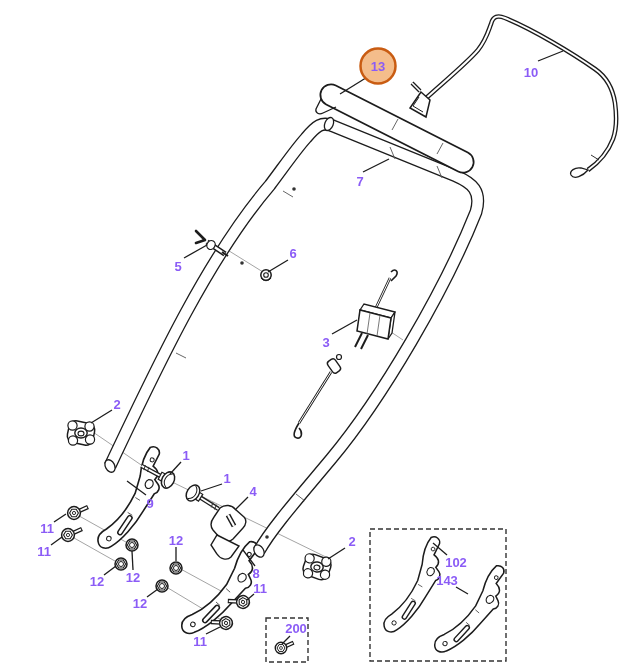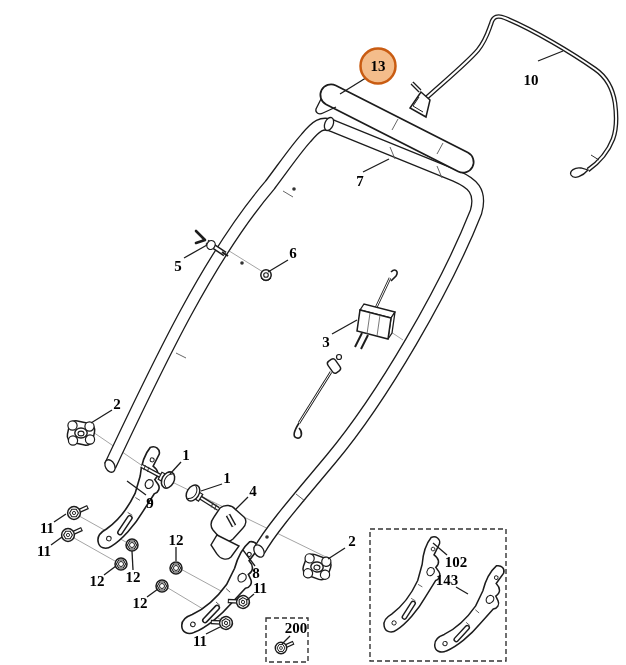--- a/index.html
+++ b/index.html
@@ -6,22 +6,22 @@
   .stage{
     position:relative;width:626px;height:665px;background:#ffffff;overflow:hidden;
     font-family:"Liberation Sans", sans-serif;
   }
   .layer{position:absolute;left:0;top:0;}
   #artwork{z-index:1;}
   #overlay{z-index:2;}
   #labels{position:absolute;left:0;top:0;width:626px;height:665px;z-index:3;pointer-events:none;}
   .part-label{
     position:absolute;transform:translate(-50%,-50%);
-    font-weight:bold;font-size:15px;line-height:1;color:#000000;
-    white-space:nowrap;pointer-events:auto;cursor:pointer;font-family:Liberation Serif, serif;
+    font-weight:bold;font-size:13px;line-height:1;color:#8b5cf6;
+    white-space:nowrap;pointer-events:auto;cursor:pointer;
   }
 </style>
 </head>
 <body>
 
 <div class="stage">
 
   <svg id="artwork" class="layer" width="626" height="665" viewBox="0 0 626 665">
 
     <defs>
@@ -216,21 +216,21 @@
       <line x1="255" y1="566" x2="243" y2="550" stroke="#1c1c1c" stroke-width="1.3"></line>
       <line x1="254" y1="594" x2="247" y2="600" stroke="#1c1c1c" stroke-width="1.3"></line>
       <line x1="206" y1="634" x2="220" y2="627" stroke="#1c1c1c" stroke-width="1.3"></line>
       <line x1="290" y1="636" x2="282" y2="644" stroke="#1c1c1c" stroke-width="1.3"></line>
       <line x1="447" y1="555" x2="433" y2="543" stroke="#1c1c1c" stroke-width="1.3"></line>
       <line x1="456" y1="587" x2="468" y2="594" stroke="#1c1c1c" stroke-width="1.3"></line>
     </svg>
 
   <div id="labels">
       <div class="part-label" style="left: 378px; top: 66px;">13</div>
-      <div class="part-label" style="left: 531px; top: 80px;">10</div>
+      <div class="part-label" style="left: 531px; top: 72px;">10</div>
       <div class="part-label" style="left: 360px; top: 181px;">7</div>
       <div class="part-label" style="left: 178px; top: 266px;">5</div>
       <div class="part-label" style="left: 293px; top: 253px;">6</div>
       <div class="part-label" style="left: 326px; top: 342px;">3</div>
       <div class="part-label" style="left: 117px; top: 404px;">2</div>
       <div class="part-label" style="left: 186px; top: 455px;">1</div>
       <div class="part-label" style="left: 227px; top: 478px;">1</div>
       <div class="part-label" style="left: 150px; top: 503px;">9</div>
       <div class="part-label" style="left: 253px; top: 491px;">4</div>
       <div class="part-label" style="left: 352px; top: 541px;">2</div>

